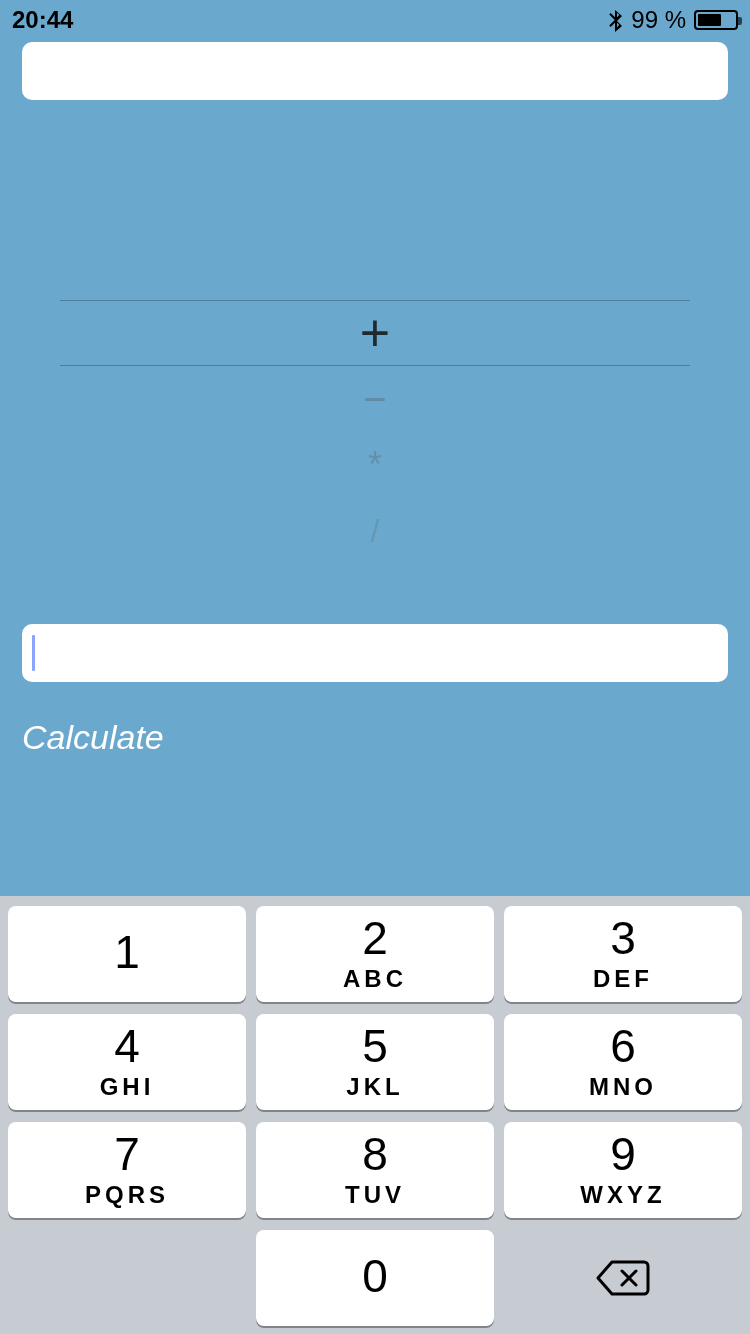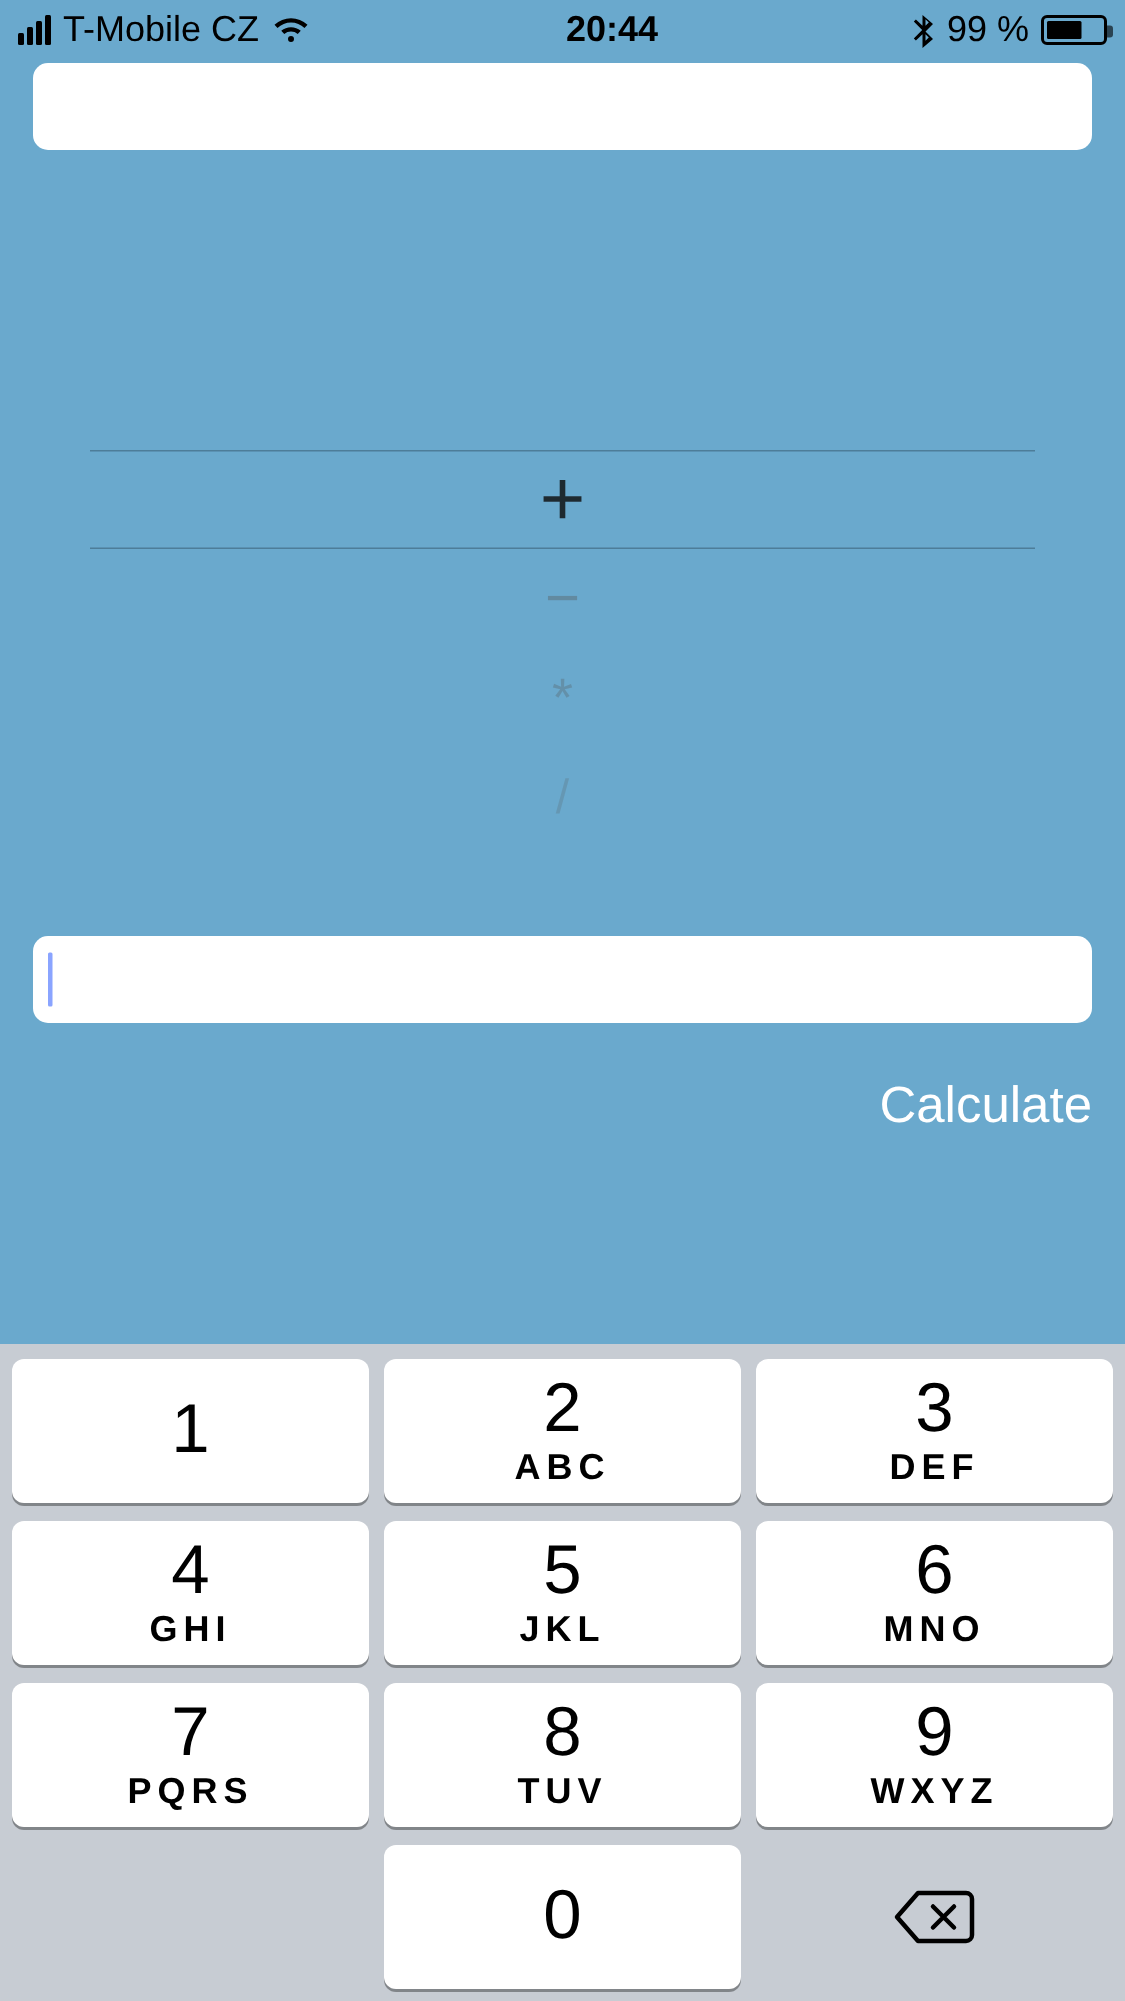--- a/index.html
+++ b/index.html
@@ -83,24 +83,25 @@
       font-weight:300;
       font-size:52px;
     }
     .op-row.faded1{ opacity:.7; font-size:40px;}
     .op-row.faded2{ opacity:.55; font-size:36px;}
     .op-row.faded3{ opacity:.4; font-size:32px;}
 
     .bottom-field-wrap{ margin-top:60px; }
     .calc-btn{
       margin-top:36px;
-      text-align:right;
+      text-align:left;
       color:#fff;
       font-size:34px;
       font-weight:400;
+      font-style:italic;
     }
 
     
     .keyboard{
       background:#c7ccd3;
       padding:10px 8px 8px 8px;
     }
     .kb-row{
       display:flex;
       gap:10px;
@@ -126,34 +127,20 @@
     .kb-row.last .del{
       flex:1;
       display:flex; align-items:center; justify-content:center;
     }
     .del svg{ display:block; }
   </style>
 </head>
 <body>
 
 <div class="status-bar">
-  <div class="status-left">
-    <span class="sig-bars">
-      <span></span>
-        <span></span>
-        <span></span>
-        <span></span>
-    </span>
-    <span>T-Mobile CZ</span>
-    <span class="wifi-icon">
-      <svg width="26" height="20" viewBox="0 0 26 20">
-          <path d="M13 18a2 2 0 100-4 2 2 0 000 4zm-6.5-7.5a10 10 0 0113 0l-2 2.2a7 7 0 00-9 0zM2 6.5a16 16 0 0122 0l-2 2.2a13 13 0 00-18 0z" fill="#000"></path>
-        </svg>
-    </span>
-  </div>
   <div class="status-center">20:44</div>
   <div class="status-right">
     <span class="bt-icon">
       <svg width="14" height="24" viewBox="0 0 14 24">
           <path d="M6 0v9.2L1.6 5 .2 6.4 5.8 12 .2 17.6 1.6 19 6 14.8V24l7-6-5-5 5-5-7-6zm2 4.8L10.2 7 8 9.2V4.8zm0 14.4v-4.4L10.2 17 8 19.2z" fill="#000"></path>
         </svg>
     </span>
     <span>99 %</span>
     <span class="battery">
       <span class="battery-fill" style="width:65%"></span>

